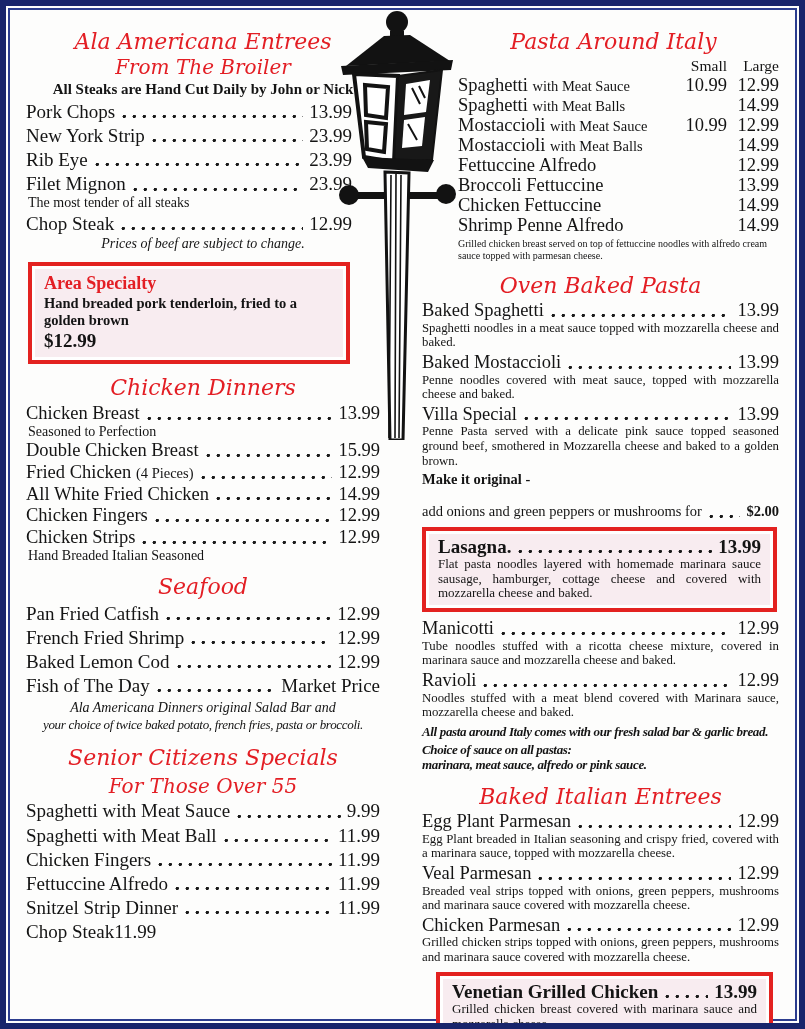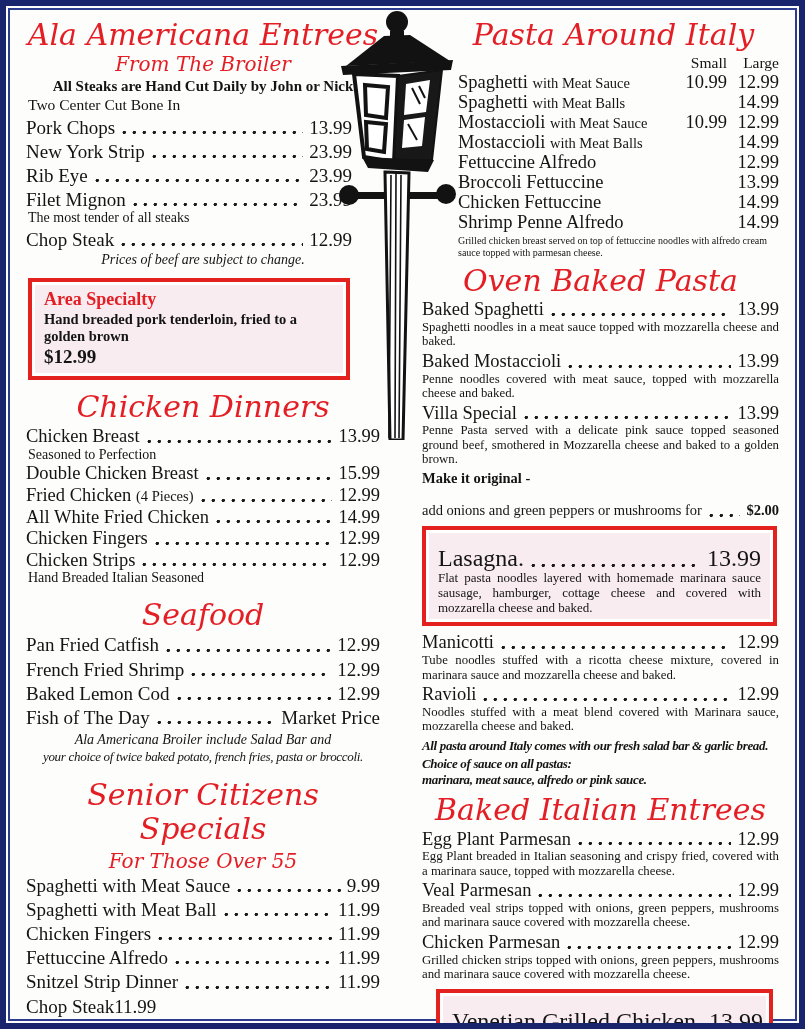--- a/index.html
+++ b/index.html
@@ -27,21 +27,21 @@
   
   .script {
     font-family:"DejaVu Serif", serif;
     font-style:italic;
     color:#e31e24;
     text-align:center;
     font-weight:normal;
     margin:0;
     line-height:1.12;
   }
-  h1.script { font-size:30px; }
+  h1.script { font-size:22px;margin-top:12px; }
   h2.script { font-size:20px; margin-top:1px; }
 
   .bold-center { font-weight:bold; text-align:center; font-size:15px; margin:3px 0 1px; }
   .pre-note { font-size:15.5px; margin:1px 0 0 2px; }
   .sub-note { font-size:14px; margin:0 0 1px 2px; line-height:1.1; }
   .footer-it { font-weight:normal; font-style:italic; text-align:center; font-size:14px; margin:2px 0 0; line-height:1.2; }
 
   
   .row { display:flex; align-items:baseline; font-size:19px; line-height:1.06; margin-top:4px; }
   .row .nm { white-space:nowrap; }
@@ -82,21 +82,21 @@
   
   .d-item { margin-top:3px; }
   .d-item .row { margin-top:0; font-size:18.5px; }
   .desc { font-size:12.8px; line-height:1.14; margin:0; text-align:justify; }
 
   .make-label { font-weight:bold; font-size:14.5px; margin-top:3px; }
   .make-row { display:flex; align-items:baseline; font-size:14.5px; font-weight:bold; }
   .make-row .dots { margin-bottom:2px; height:4px; }
 
   .box-left { margin:7px 2px 7px 0; text-align:left; padding:6px 12px 7px; }
-  .box-left .row { margin-top:10px; font-size:24px; font-weight:normal; }
+  .box-left .row { margin-top:0; font-size:19px; font-weight:bold; }
   .box-left .desc { font-size:13px; }
 
   .it-note { font-weight:bold; font-style:italic; font-size:13px; line-height:1.18; margin:4px 0 0; letter-spacing:-0.35px; }
   .fit1 { white-space:nowrap; }
 
   
   .lamp { position:absolute; left:328px; top:-2px; z-index:1; }
 </style>
 </head>
 <body>
@@ -126,21 +126,20 @@
     </svg>
 
     <div class="cols">
 
       <div class="col-left">
 
         <section>
           <h1 class="script">Ala Americana Entrees</h1>
           <h2 class="script">From The Broiler</h2>
           <p class="bold-center">All Steaks are Hand Cut Daily by John or Nick</p>
-          <p class="pre-note">Two Center Cut Bone In</p>
           <div class="ala-rows">
             <div class="row">
               <span class="nm">Pork Chops</span>
               <span class="dots"></span>
               <span class="pr">13.99</span>
             </div>
             <div class="row">
               <span class="nm">New York Strip</span>
               <span class="dots"></span>
               <span class="pr">23.99</span>
@@ -222,21 +221,21 @@
           <div class="row">
             <span class="nm">Baked Lemon Cod</span>
             <span class="dots"></span>
             <span class="pr">12.99</span>
           </div>
           <div class="row">
             <span class="nm">Fish of The Day</span>
             <span class="dots"></span>
             <span class="pr">Market Price</span>
           </div>
-          <p class="footer-it" style="margin-top:4px;">Ala Americana Broiler include Salad Bar and</p>
+          <p class="footer-it" style="margin-top:4px;">Ala Americana Dinners original Salad Bar and</p>
           <p class="footer-it fit1" style="margin-top:0; font-size:13px; letter-spacing:-0.3px;">your choice of twice baked potato, french fries, pasta or broccoli.</p>
         </section>
 
         <section style="margin-top:14px;">
           <h1 class="script">Senior Citizens Specials</h1>
           <h2 class="script" style="margin:4px 0 3px;">For Those Over 55</h2>
           <div class="row">
             <span class="nm">Spaghetti with Meat Sauce</span>
             <span class="dots"></span>
             <span class="pr">9.99</span>

